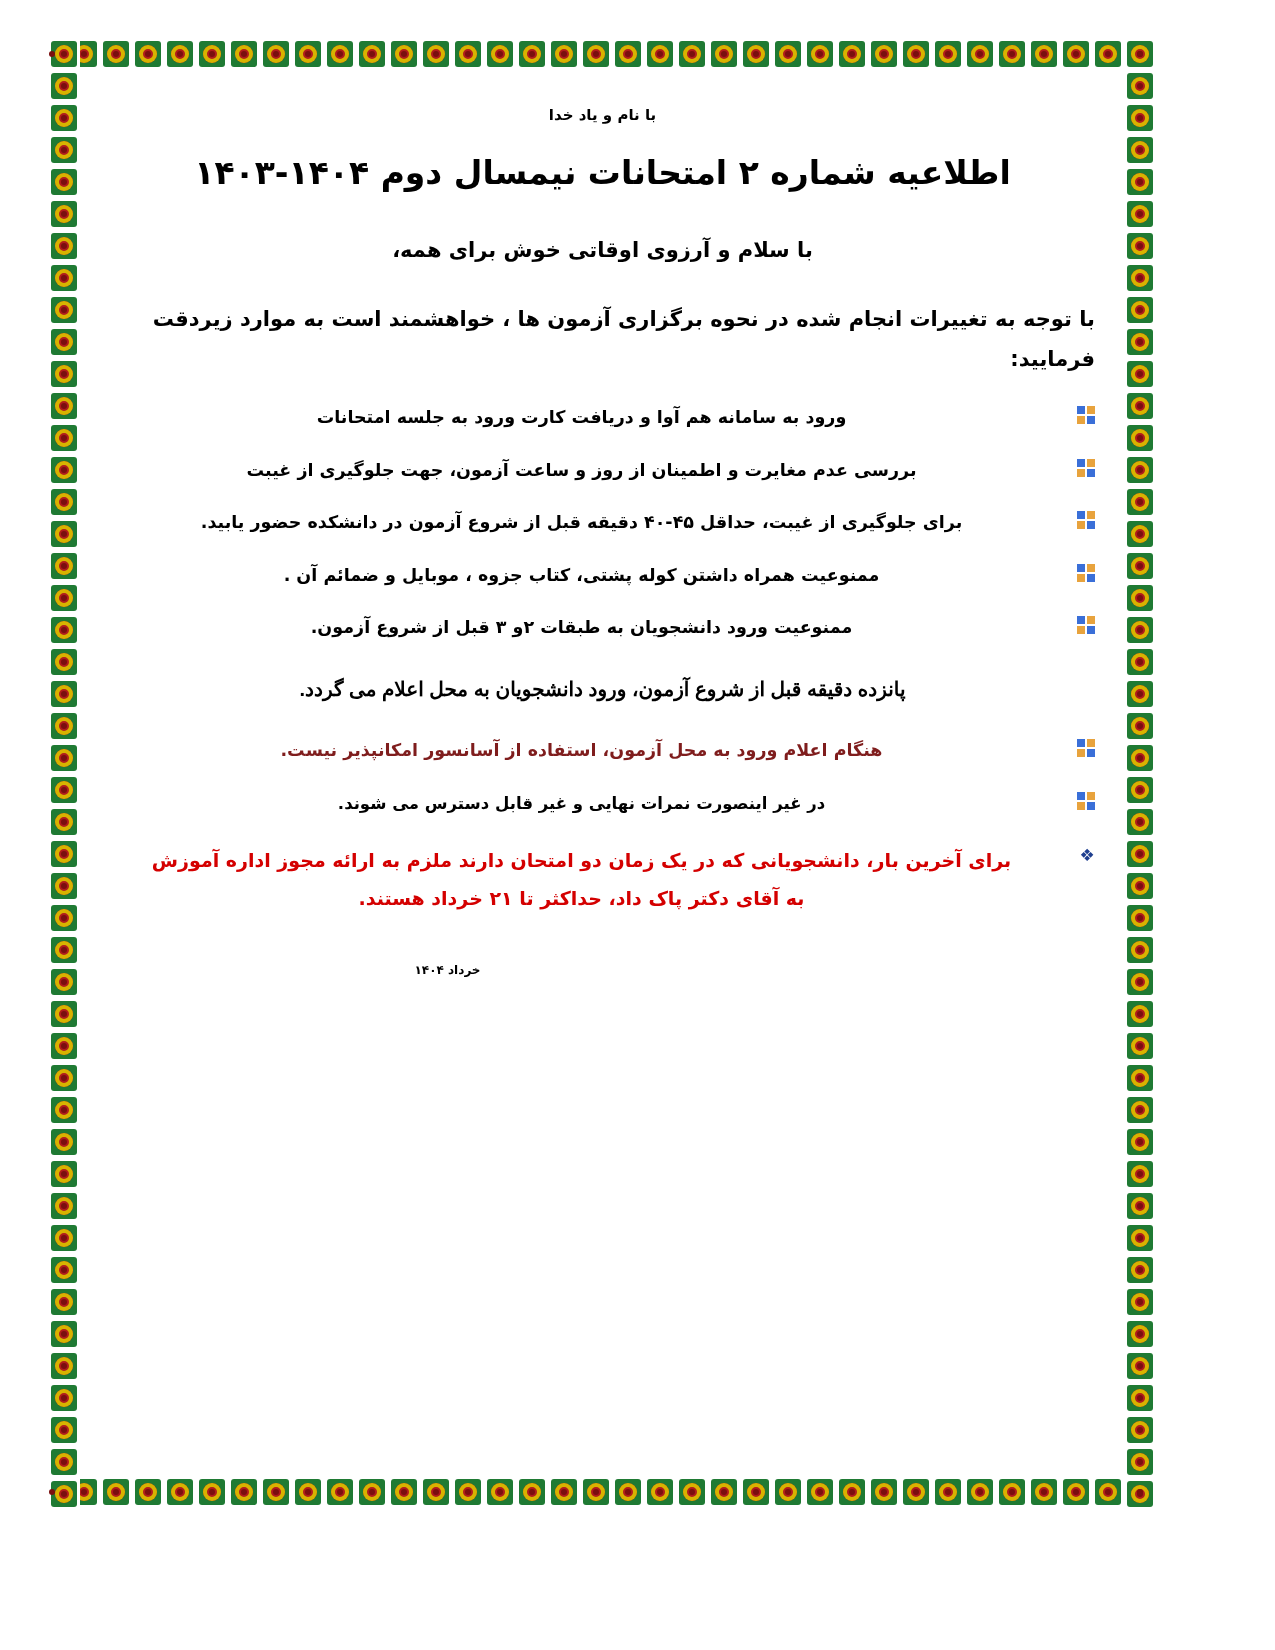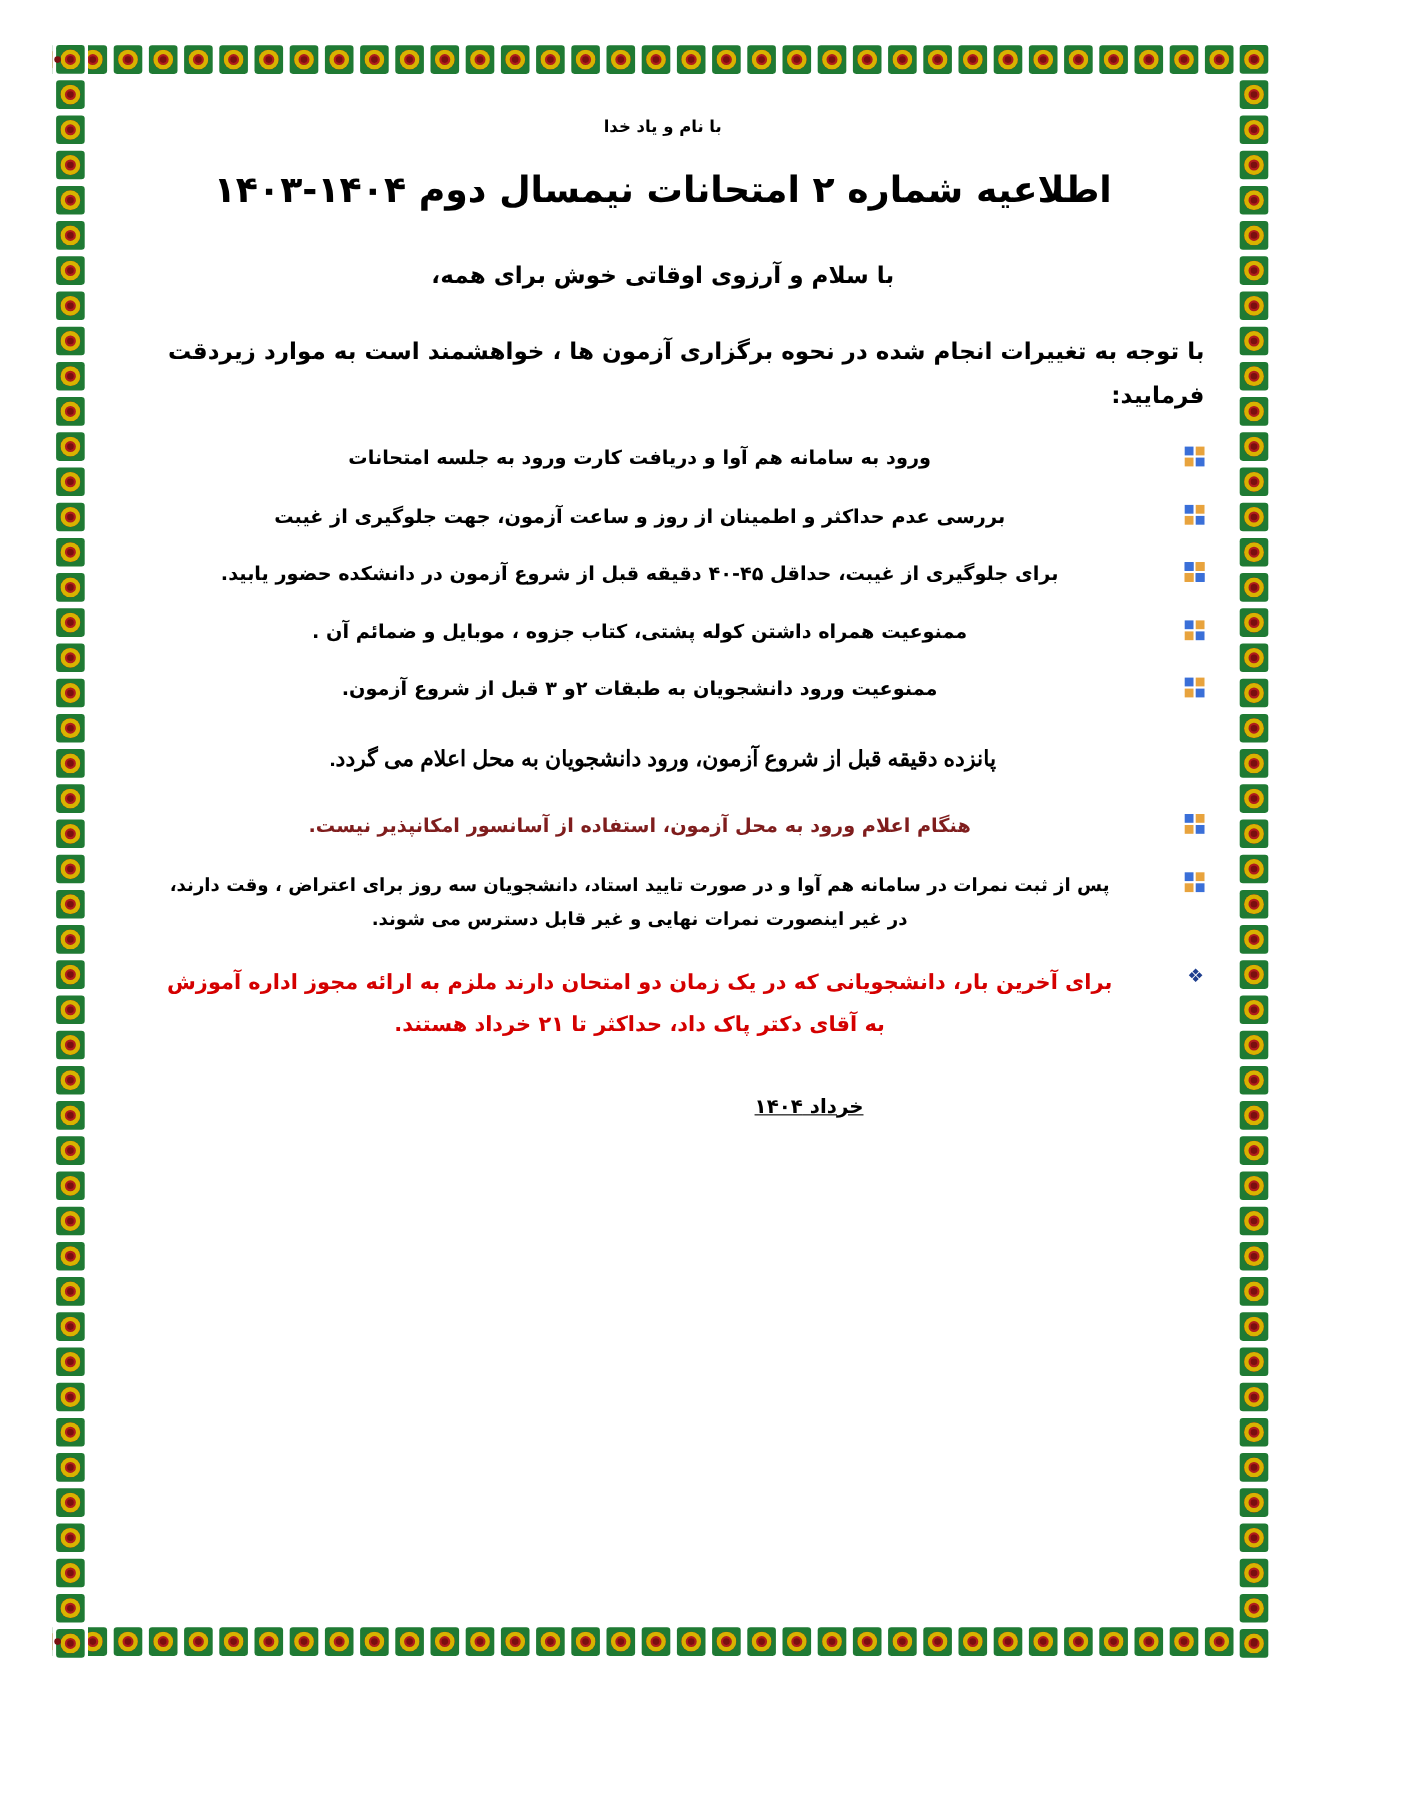--- a/index.html
+++ b/index.html
@@ -178,25 +178,24 @@
     font-size: 19px;
     font-weight: bold;
     line-height: 2;
     text-align: center;
     margin: 6px 0 0 0;
     padding-right: 42px;
     position: relative;
   }
 
   .signoff {
-    font-size: 18px;
-    font-weight: bold;
-    text-align: right;
+    font-size: 12px;
+    font-weight: bold;
+    text-align: center;
     margin: 46px 310px 0 0;
-    text-decoration: underline;
   }
 
   .note-sub {
     font-size: 16.5px;
     font-weight: bold;
     text-align: center;
     line-height: 1.9;
   }
 </style>
 </head>
@@ -719,21 +718,21 @@
       </span>
       <span class="li-text">ورود به سامانه هم آوا و دریافت کارت ورود به جلسه امتحانات</span>
     </li>
     <li>
       <span class="bullet-icon">
         <span class="q q1"></span>
           <span class="q q2"></span>
           <span class="q q3"></span>
           <span class="q q4"></span>
       </span>
-      <span class="li-text">بررسی عدم حداکثر و اطمینان از روز و ساعت آزمون، جهت جلوگیری از غیبت</span>
+      <span class="li-text">بررسی عدم مغایرت و اطمینان از روز و ساعت آزمون، جهت جلوگیری از غیبت</span>
     </li>
     <li>
       <span class="bullet-icon">
         <span class="q q1"></span>
           <span class="q q2"></span>
           <span class="q q3"></span>
           <span class="q q4"></span>
       </span>
     </li>
     <li>
@@ -777,21 +776,20 @@
       </span>
       <span class="li-text">هنگام اعلام ورود به محل آزمون، استفاده از آسانسور امکانپذیر نیست.</span>
     </li>
     <li>
       <span class="bullet-icon">
         <span class="q q1"></span>
           <span class="q q2"></span>
           <span class="q q3"></span>
           <span class="q q4"></span>
       </span>
-      <span class="li-text note-sub">پس از ثبت نمرات در سامانه هم آوا و در صورت تایید استاد، دانشجویان سه روز برای اعتراض  ، وقت دارند،</span>
       <div class="note-sub">در غیر اینصورت نمرات نهایی و غیر قابل دسترس  می شوند.</div>
     </li>
   </ul>
 
   <div class="red-block">
     <span class="diamond-icon">❖</span>
     <div>برای آخرین بار، دانشجویانی که در یک زمان دو امتحان دارند ملزم به ارائه مجوز اداره آموزش</div>
     <div>به آقای دکتر پاک داد، حداکثر تا ۲۱ خرداد هستند.</div>
   </div>
 

